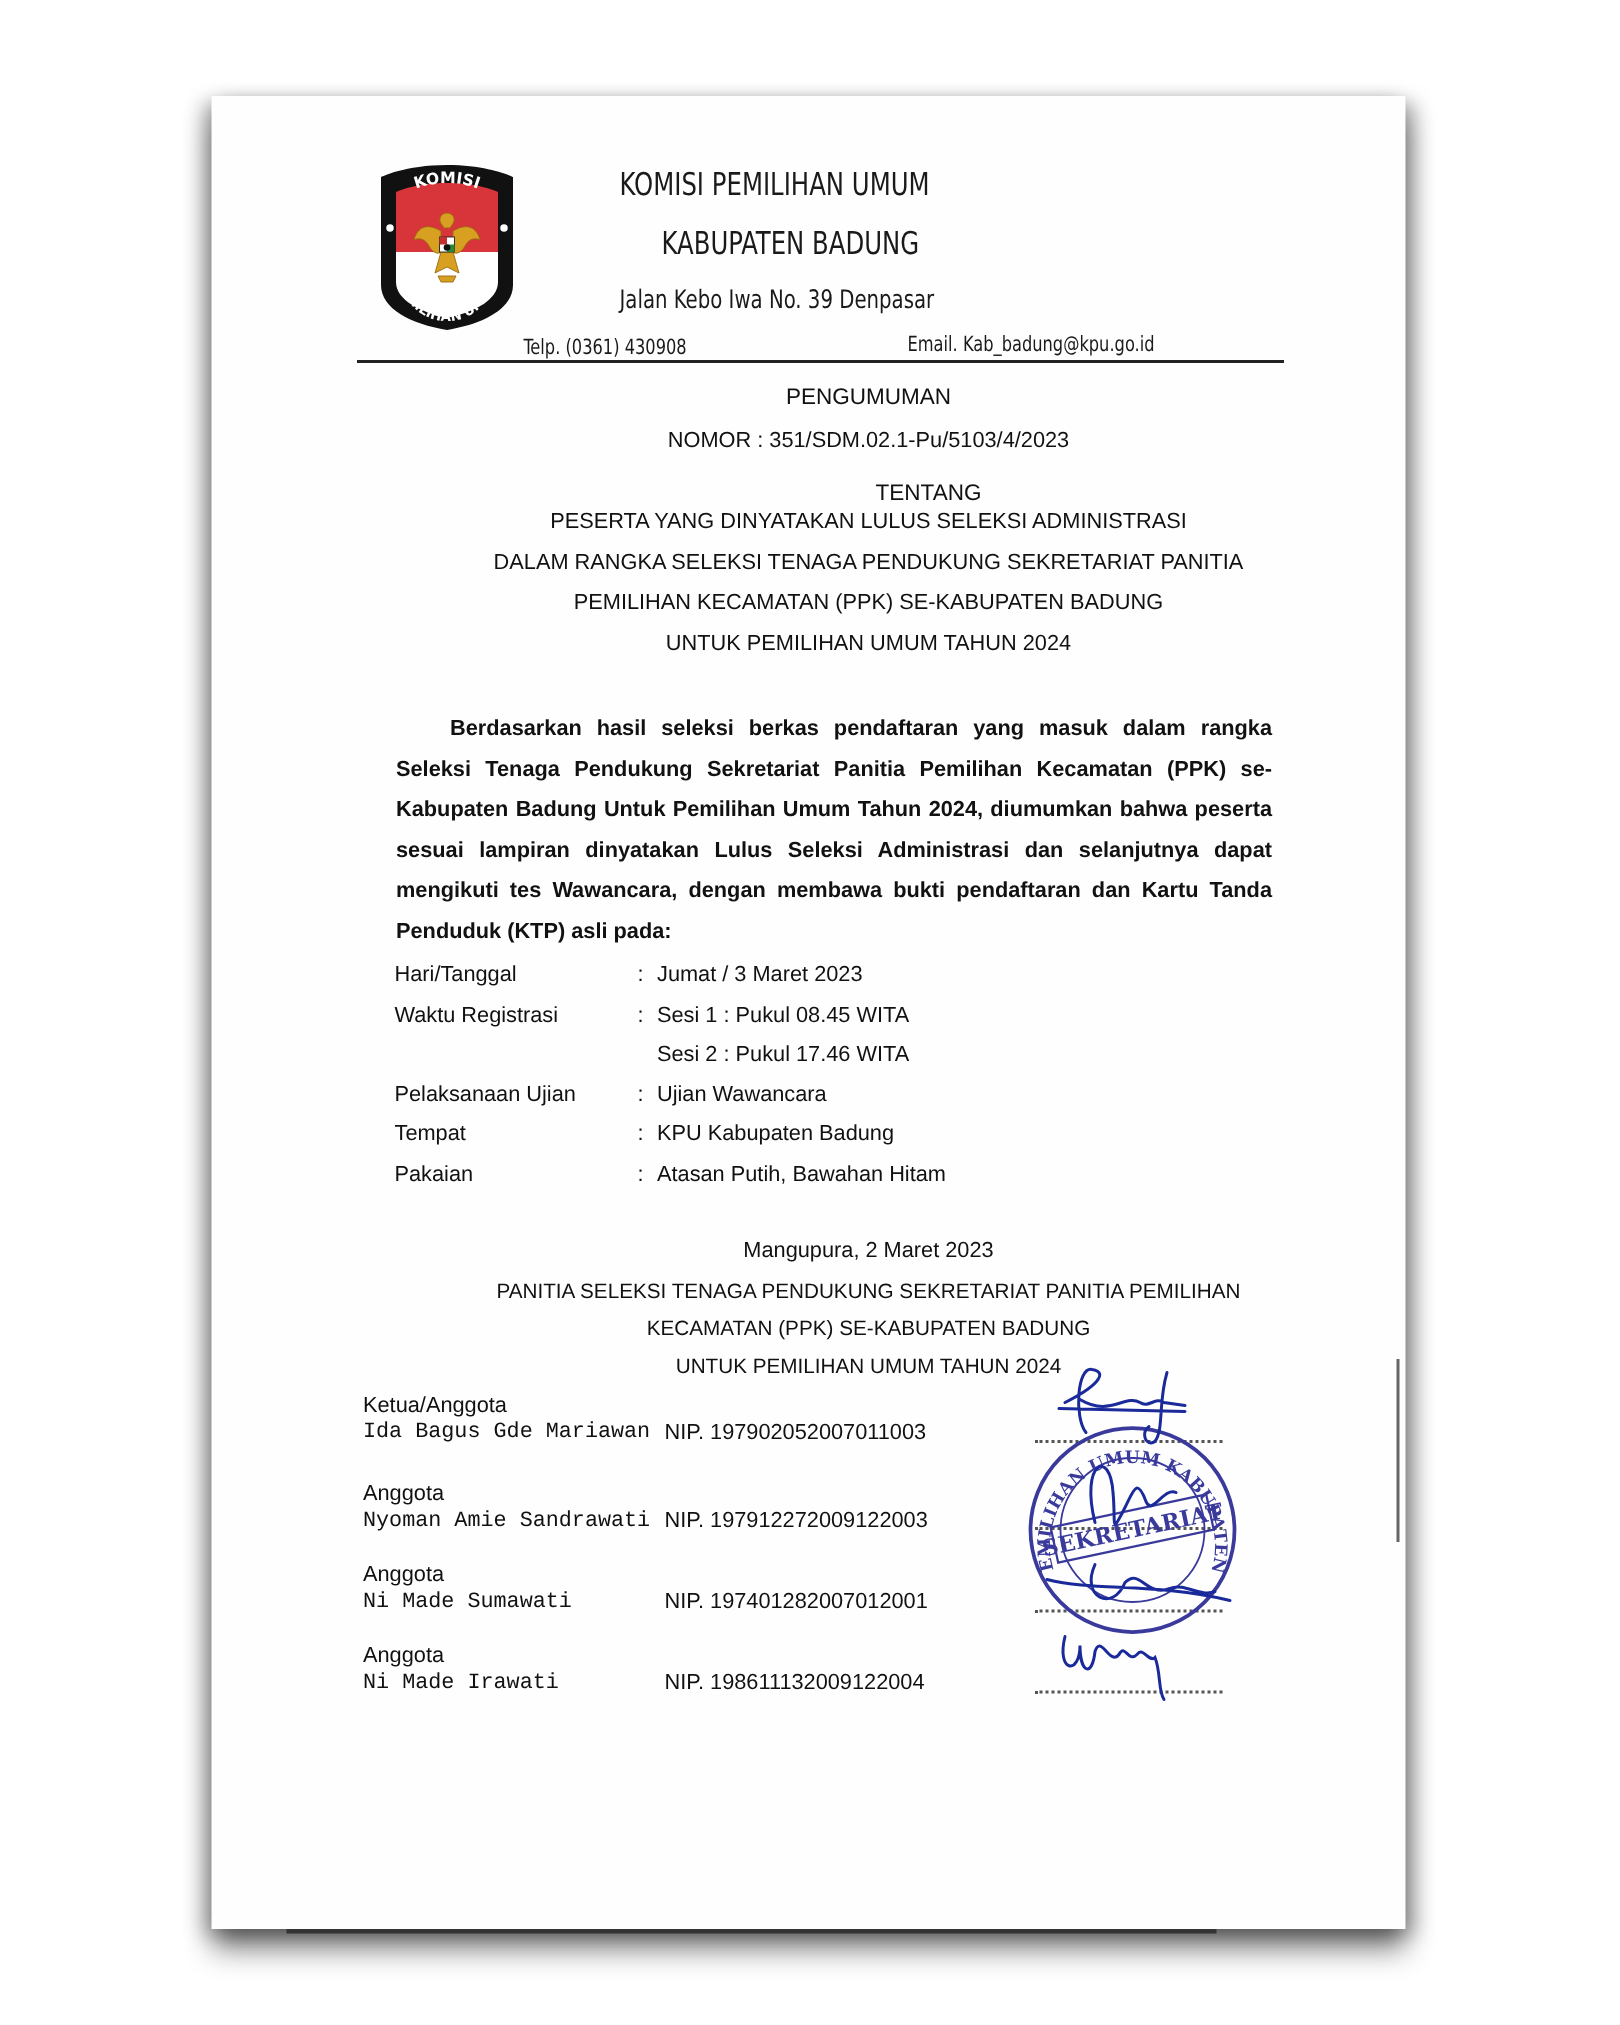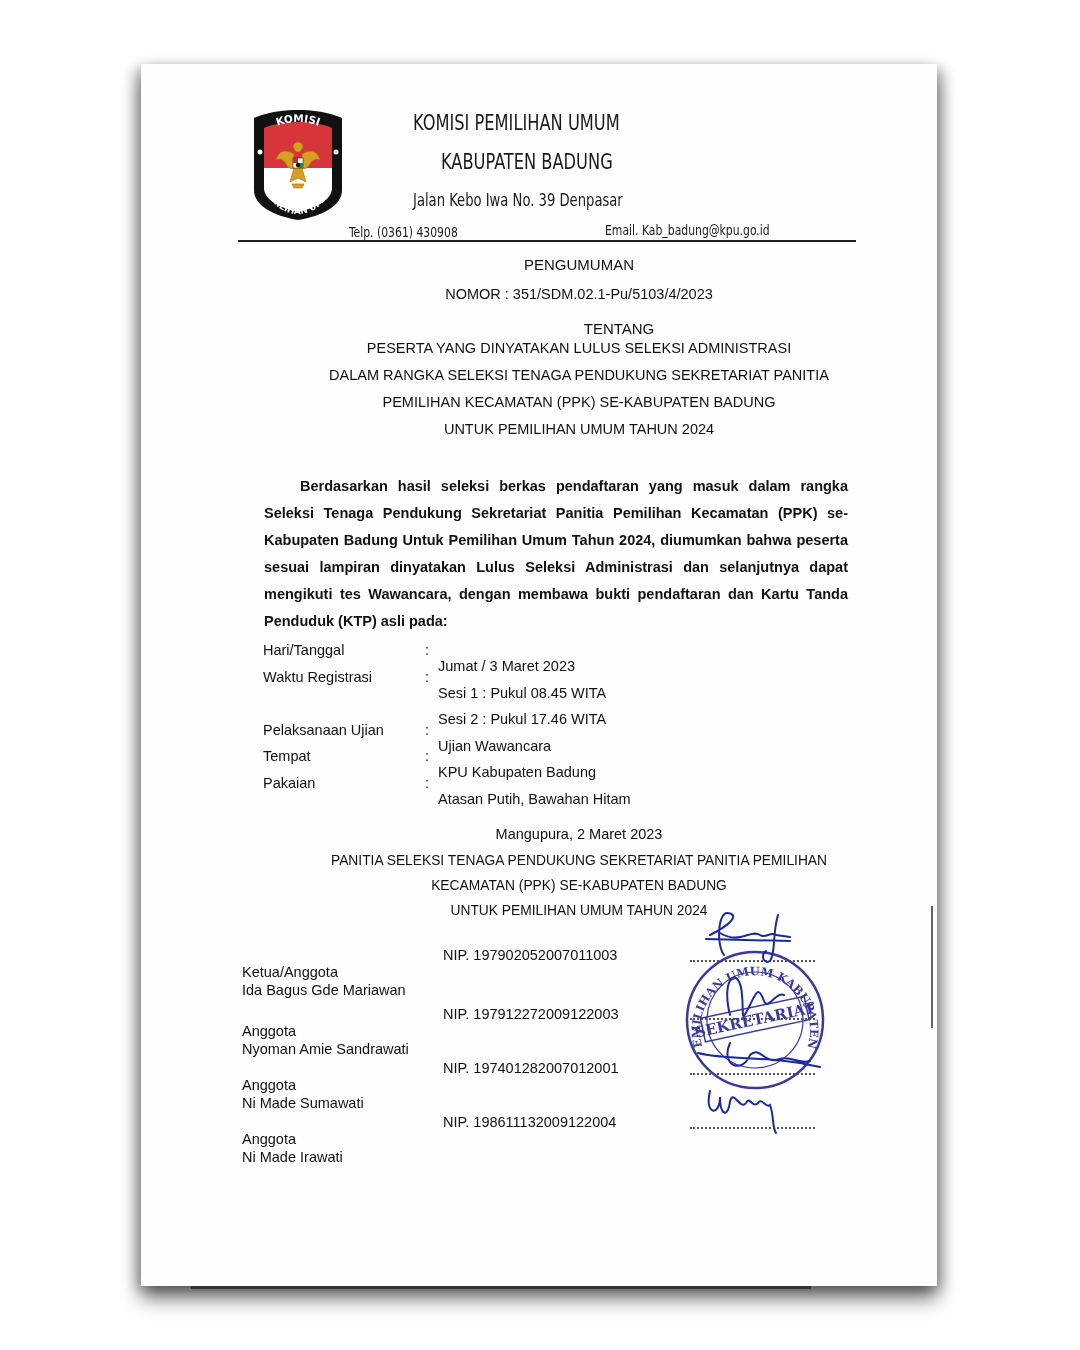--- a/index.html
+++ b/index.html
@@ -33,28 +33,28 @@
   .ann-subj { font-size: 14.5px; }
 
   .para {
     left: 264px; top: 473px; width: 584px; font-size: 14.5px; line-height: 27px;
     text-align: justify; text-indent: 36px; font-weight: bold;
   }
   .details { left: 263px; top: 637px; font-size: 14.5px; }
   .drow { position: relative; height: 26.6px; line-height: 26.6px; white-space: nowrap; }
   .dlabel { position: absolute; left: 0; }
   .dcolon { position: absolute; left: 162px; }
-  .dvalue { position: absolute; left: 175px; margin-top: 16px; }
+  .dvalue { position: absolute; left: 175px; }
 
   .sig-date { top: 826px; font-size: 14.5px; }
   .sig-comm { font-size: 13.8px; }
 
   .member { left: 242px; font-size: 14.5px; line-height: 18px; white-space: nowrap; }
-  .member .mrole { display: block; margin-top: 35px; }
-  .member .mname { display: block; }
+  .member .mrole { display: block; }
+  .member .mname { display: block; font-family: Liberation Mono, monospace; }
   .member .mnip { position: absolute; left: 201px; top: 18px; }
   .dots {
     position: absolute; left: 690px; width: 125px; height: 2px;
     border-bottom: 2px dotted #555;
   }
   .stamp { left: 680px; top: 905px; width: 150px; height: 240px; }
   .edge-mark { position: absolute; right: 4px; top: 842px; width: 2px; height: 122px; background: #666; }
   .foot-mark { position: absolute; left: 50px; bottom: -3px; height: 3px; background: #333; }
 </style>
 </head>

